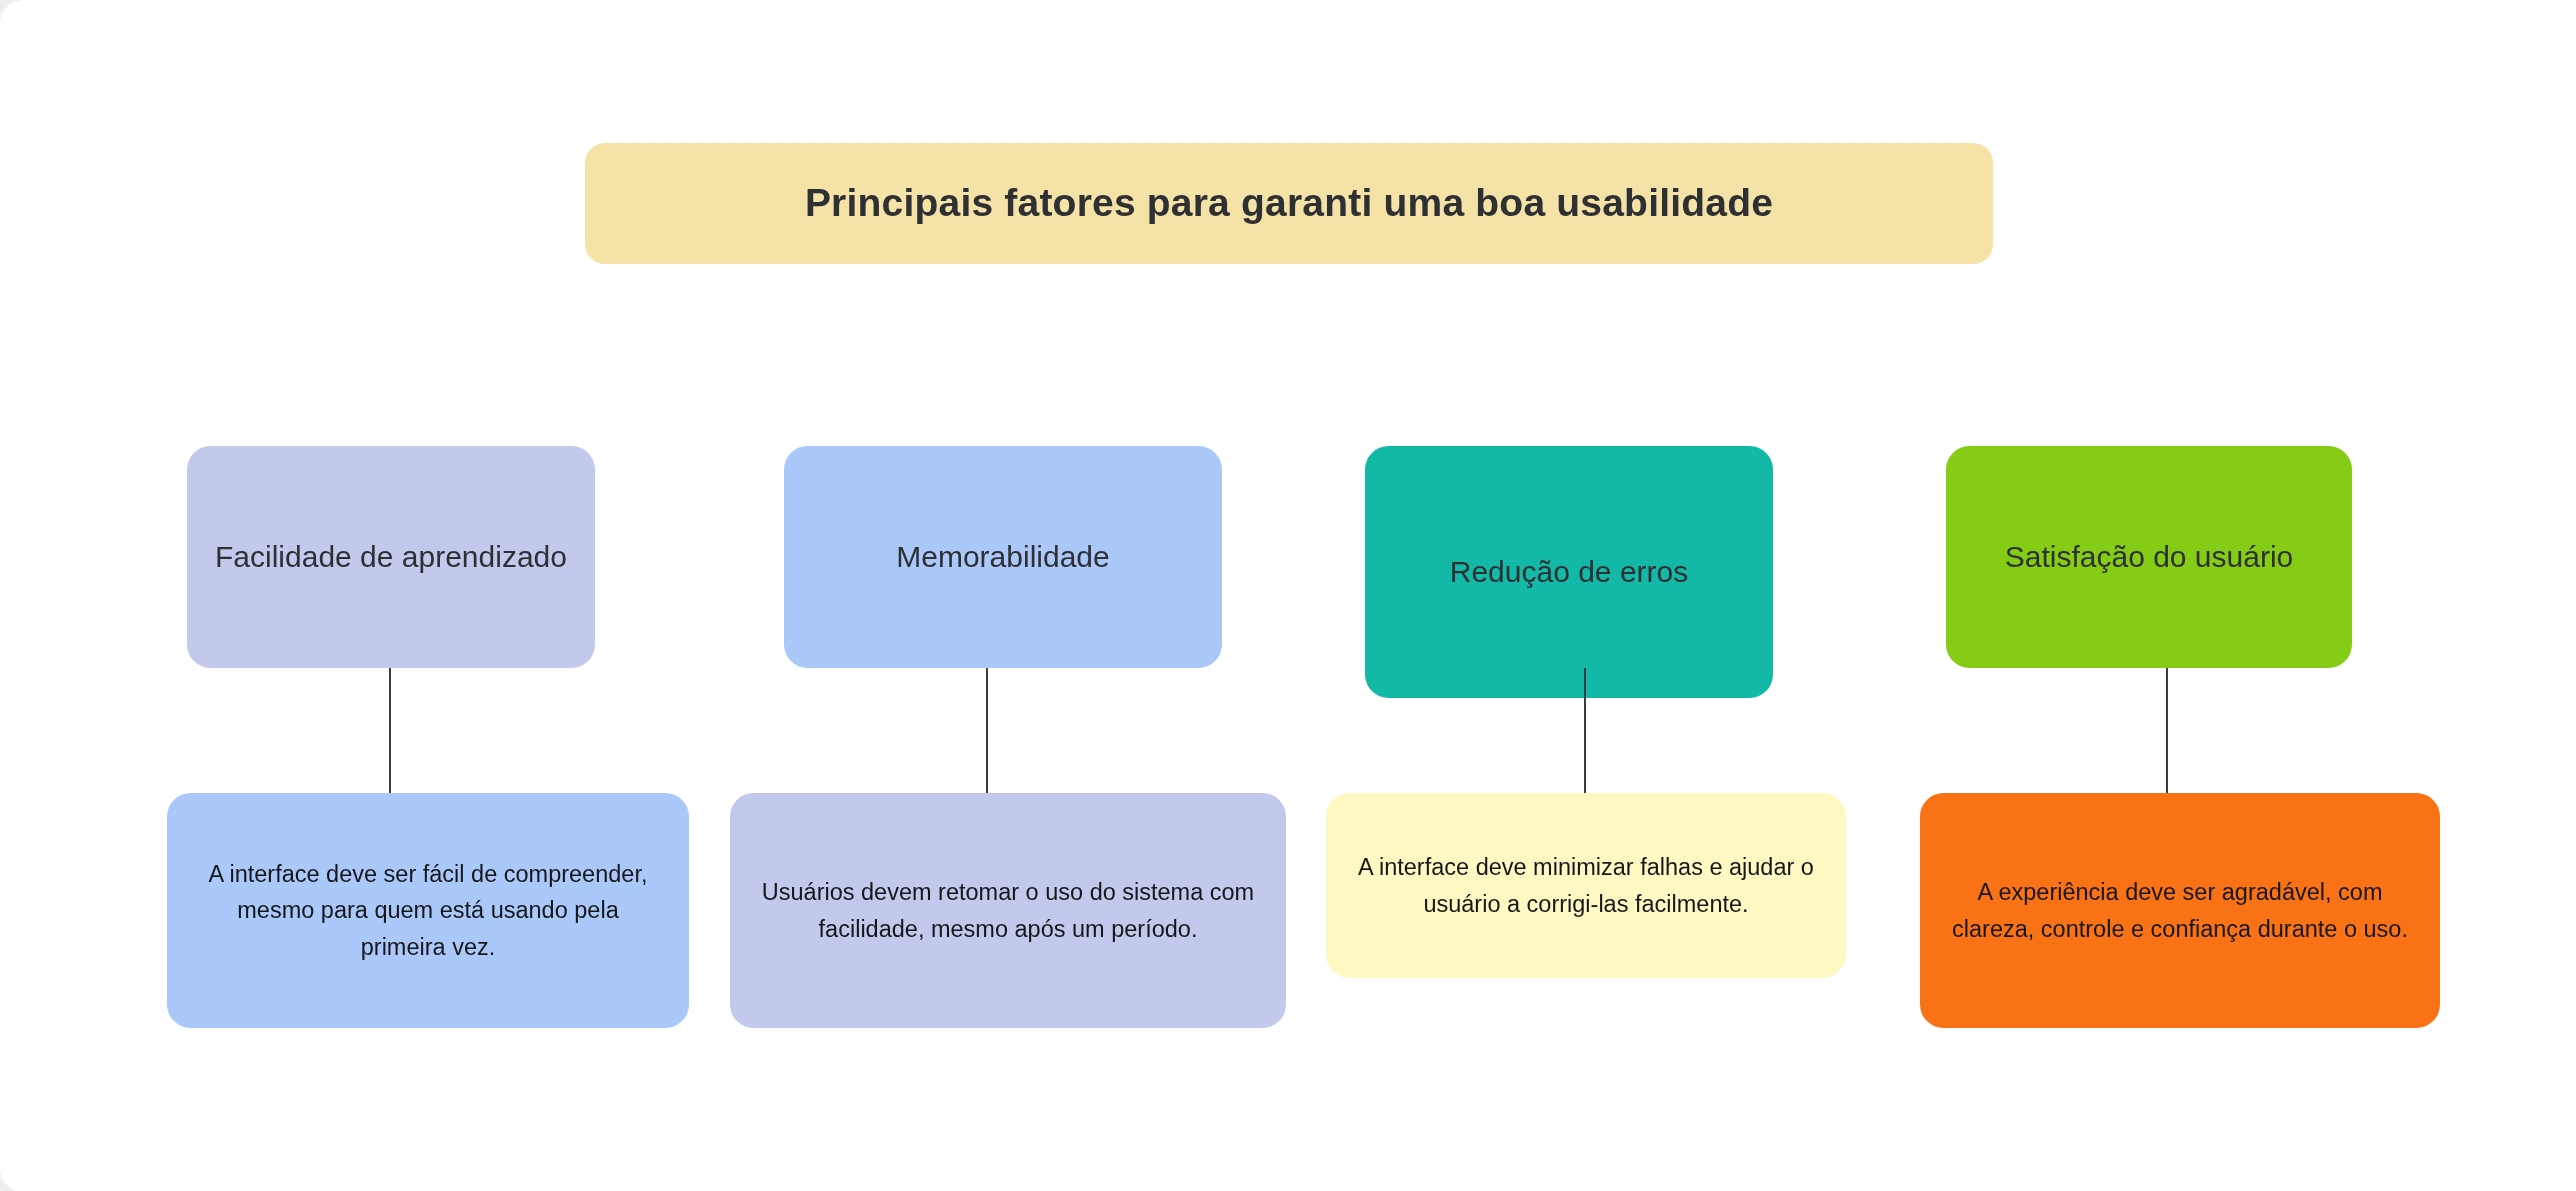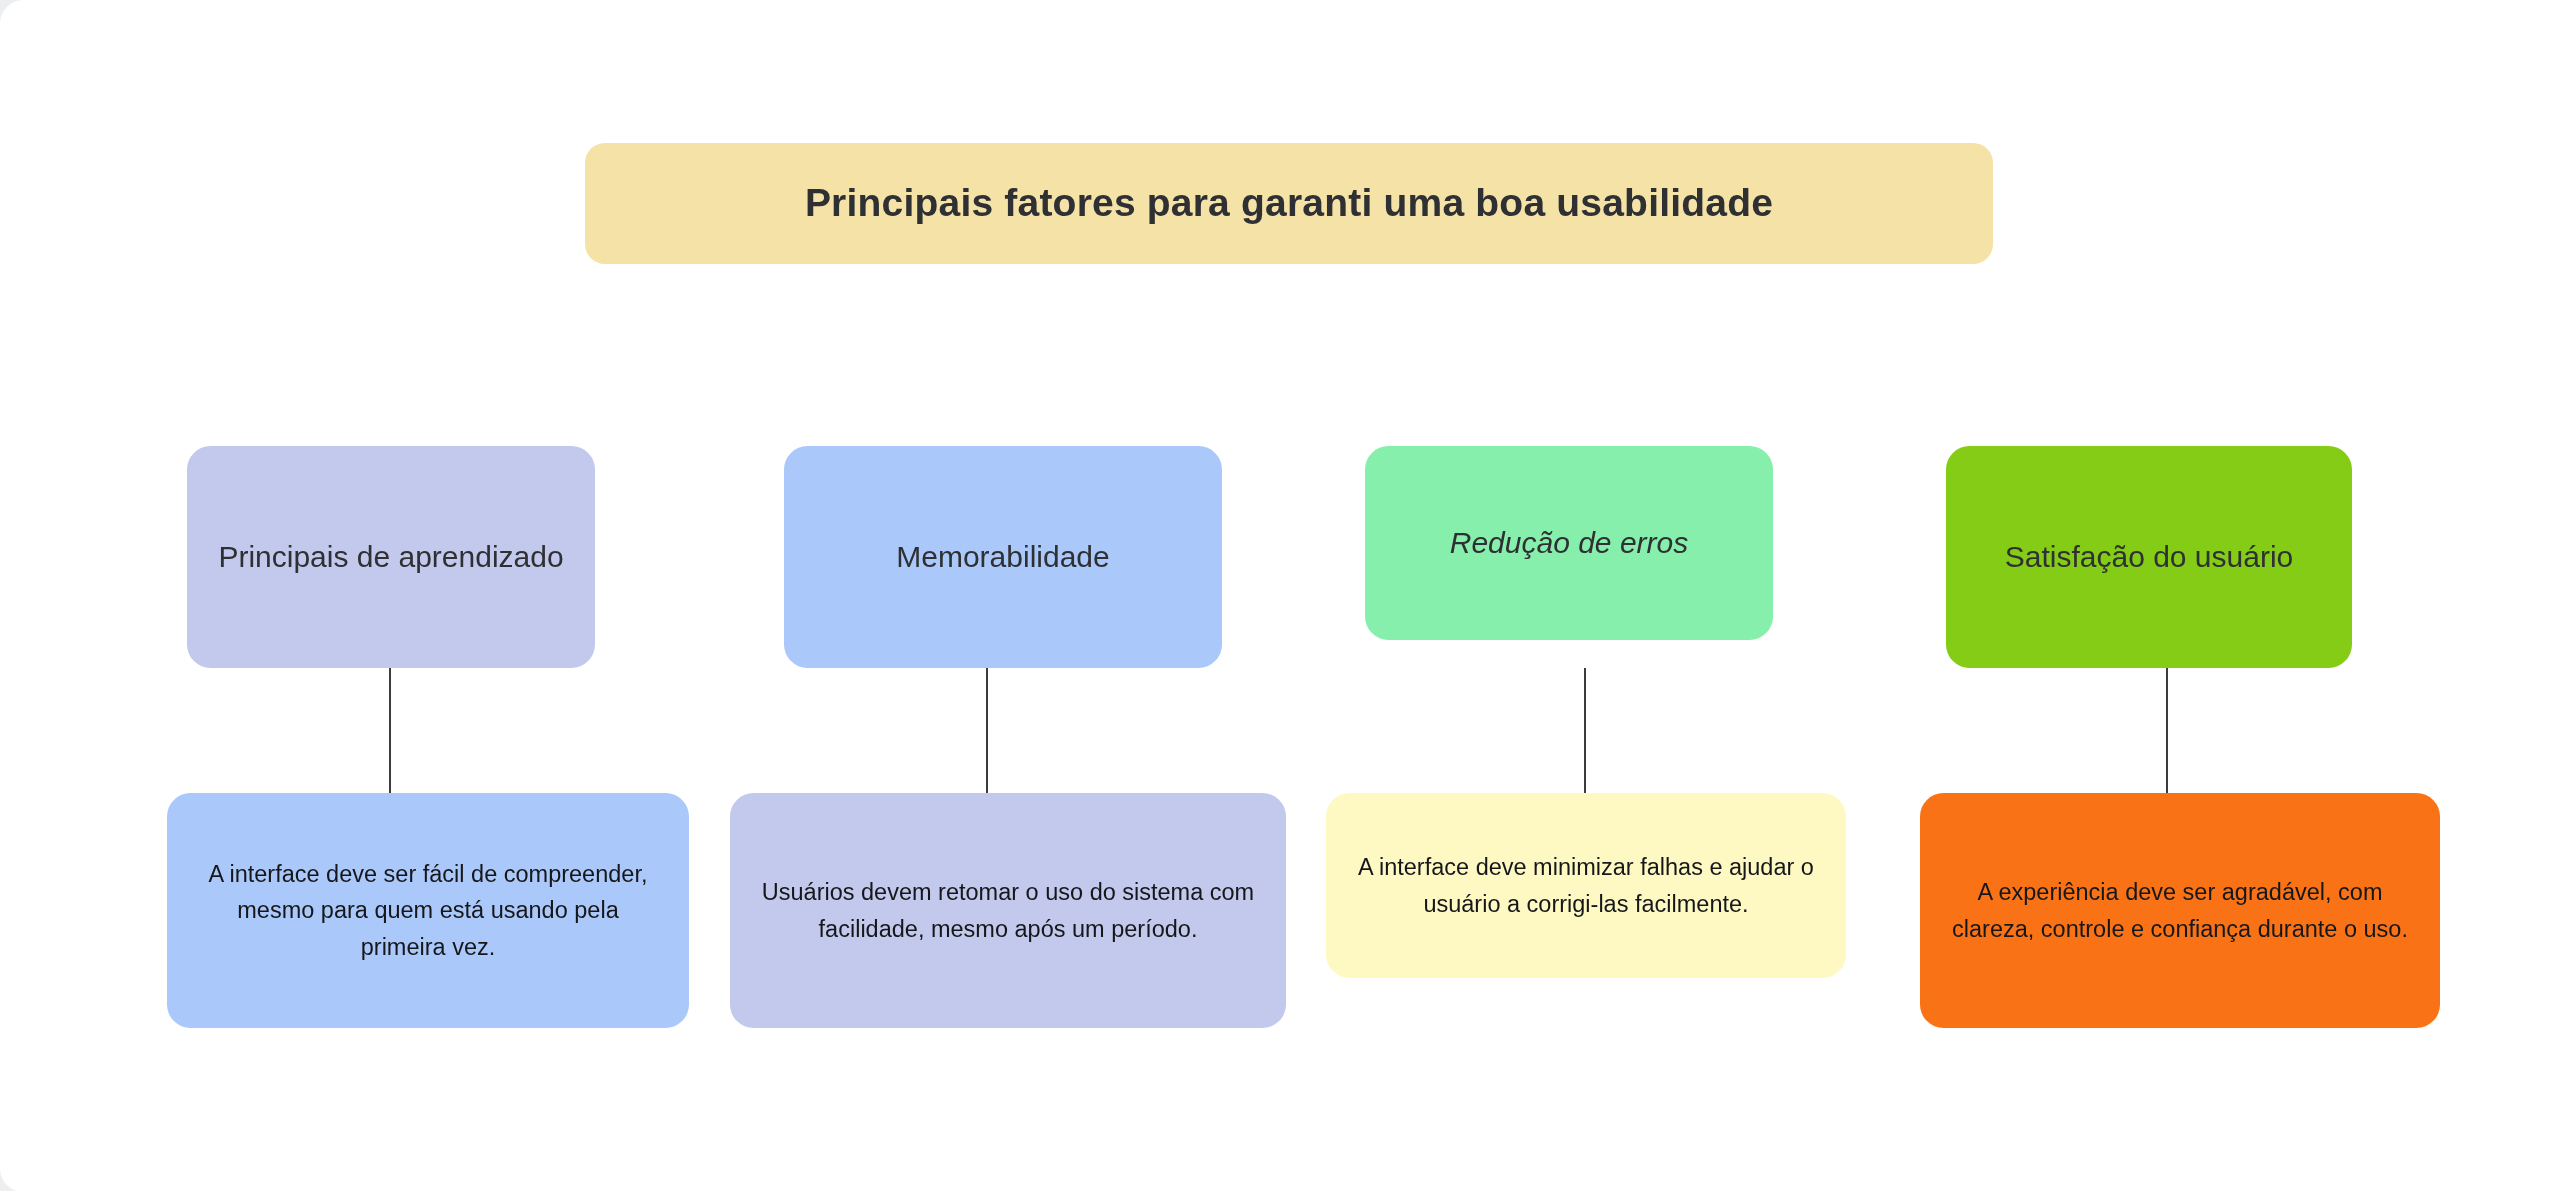--- a/index.html
+++ b/index.html
@@ -102,41 +102,41 @@
   #card-top-1    { left: 187px;  top: 446px; width: 408px; height: 222px; background: #c3c9ec; }
   #connector-1   { left: 389px;  top: 668px; height: 125px; }
   #card-bottom-1 { left: 131px;  top: 793px; width: 522px; height: 235px; background: #aac9fa; margin-left: 36px; }
 
   
   #card-top-2    { left: 784px;  top: 446px; width: 438px; height: 222px; background: #aac9fa; }
   #connector-2   { left: 986px; top: 668px; height: 125px; }
   #card-bottom-2 { left: 730px;  top: 793px; width: 556px; height: 235px; background: #c3c9ec; }
 
   
-  #card-top-3    { left: 1365px; top: 446px; width: 408px; height: 194px; background: #86efac; font-style: italic; }
+  #card-top-3    { left: 1365px; top: 446px; width: 408px; height: 252px; background: #14b8a6; }
   #connector-3   { left: 1584px; top: 668px; height: 125px; }
   #card-bottom-3 { left: 1326px; top: 793px; width: 520px; height: 185px; background: #fef9c3; }
 
   
   #card-top-4    { left: 1946px; top: 446px; width: 406px; height: 222px; background: #84cc16; }
   #connector-4   { left: 2166px; top: 668px; height: 125px; }
   #card-bottom-4 { left: 1920px; top: 793px; width: 520px; height: 235px; background: #f97316; }
 </style>
 </head>
 <body>
 
 <div id="page">
 
   <div id="title-banner">
     <div class="title-text">Principais fatores para garanti uma boa usabilidade</div>
   </div>
 
   <div class="column">
     <div class="factor-card" id="card-top-1">
-      <div class="factor-label">Principais de aprendizado</div>
+      <div class="factor-label">Facilidade de aprendizado</div>
     </div>
     <div class="connector" id="connector-1"></div>
     <div class="desc-card" id="card-bottom-1">
       <div class="desc-text">A interface deve ser fácil de compreender, mesmo para quem está usando pela primeira vez.</div>
     </div>
   </div>
 
   <div class="column">
     <div class="factor-card" id="card-top-2">
       <div class="factor-label">Memorabilidade</div>

